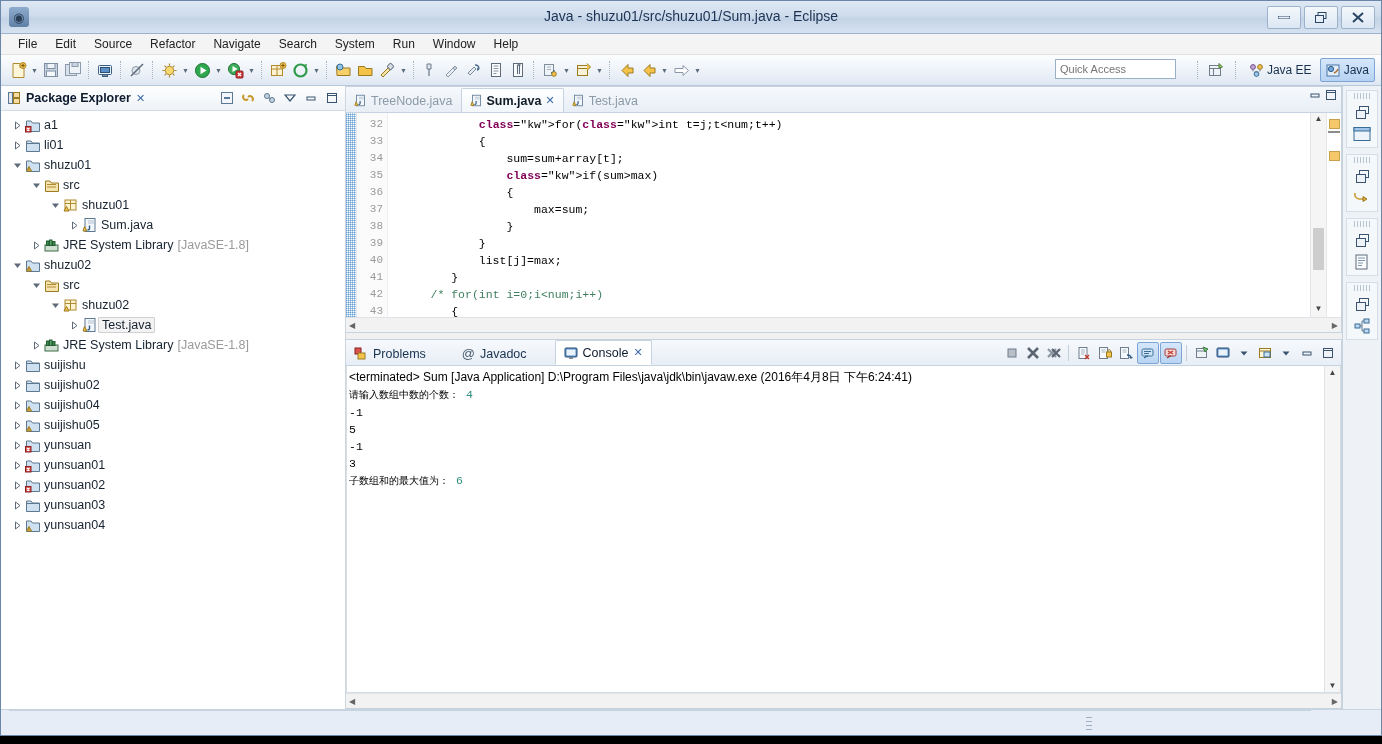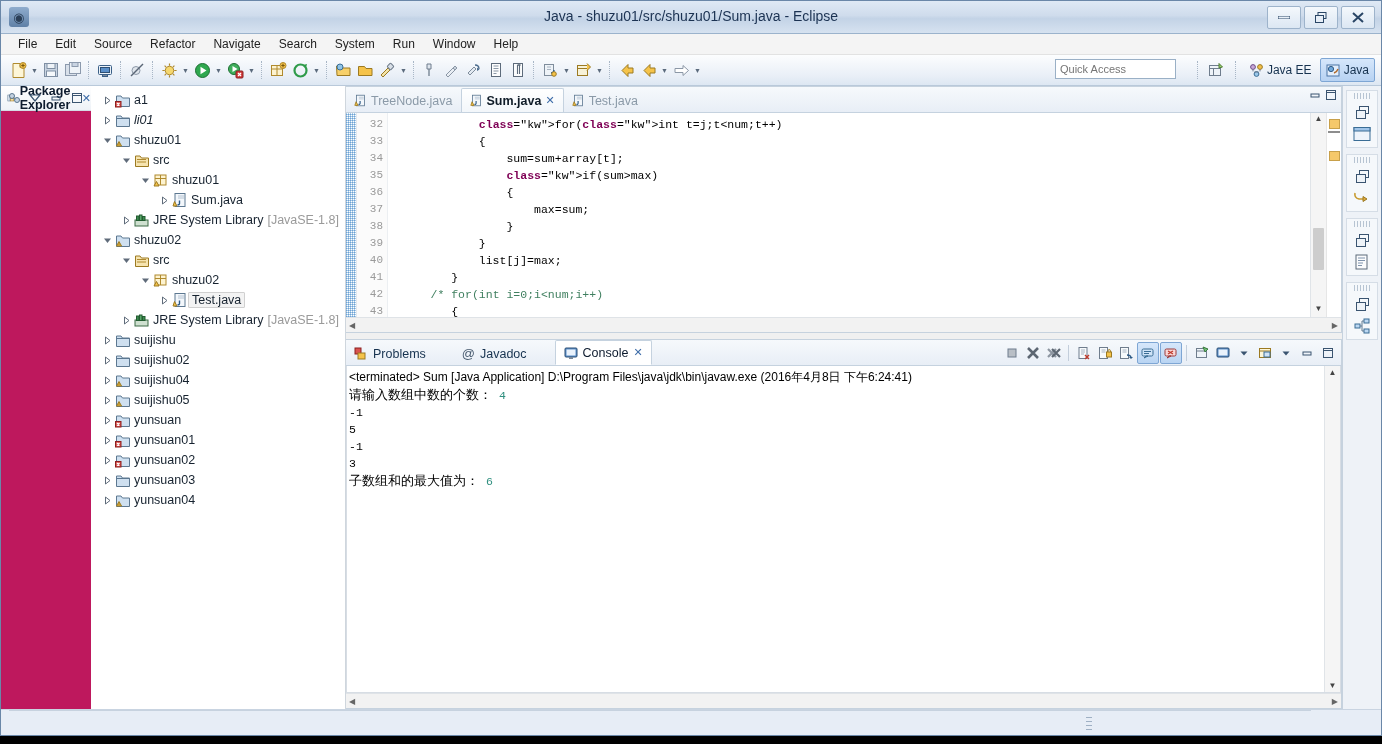--- a/index.html
+++ b/index.html
@@ -74,21 +74,21 @@
     font-size:12px;color:#16324f;border-radius:2px;
   }
   .persp-btn.active{
     background:linear-gradient(to bottom,#d6e7fb,#b7d2f2);
     border:1px solid #7ea6d4;
   }
   .persp-sep{width:1px;height:18px;border-left:1px dotted #a8b6c6;margin:0 4px;}
 
   
   .work{flex:1 1 auto;display:flex;min-height:0;background:#f0f0f0;}
-  .leftcol{width:344px;flex:0 0 344px;display:flex;background:#be185d;
+  .leftcol{width:344px;flex:0 0 344px;display:flex;flex-direction:column;background:#c2410c;
            border-right:1px solid #cfd6dd;}
   .centercol{flex:1 1 auto;display:flex;flex-direction:column;min-width:0;background:#f0f0f0;}
   .rightbar{width:38px;flex:0 0 38px;background:#eef2f7;border-left:1px solid #c6d2de;
             display:flex;flex-direction:column;align-items:center;padding-top:4px;}
 
   
   .viewhdr{
     height:24px;flex:0 0 24px;display:flex;align-items:center;
     background:linear-gradient(to bottom,#ffffff,#eef2f7);
     border-bottom:1px solid #d4dce5;padding-left:6px;position:relative;
@@ -177,21 +177,21 @@
   .ctools{position:absolute;right:3px;top:2px;display:flex;align-items:center;gap:1px;}
   .ct{width:20px;height:20px;display:flex;align-items:center;justify-content:center;border-radius:2px;}
   .ct.on{background:linear-gradient(to bottom,#d6e7fb,#b9d4f2);border:1px solid #7ea6d4;}
   .ctsep{width:1px;height:16px;border-left:1px solid #c3cedb;margin:0 3px;}
 
   .cbody{flex:1 1 auto;background:#fff;border:1px solid #d7dde4;border-top:none;
          display:flex;min-height:0;}
   .ctext{flex:1 1 auto;padding:3px 0 0 2px;overflow:hidden;
          font-family:"Liberation Mono",monospace;font-size:11.5px;line-height:17px;color:#000;}
   .cline{white-space:pre;}
-  .cline .cjk{font-family:Liberation Serif, serif;font-size:13px;}
+  .cline .cjk{font-family:Liberation Mono, monospace;font-size:10px;}
   .cval{color:#2f8f7f;}
   .cvscroll{width:15px;flex:0 0 15px;background:#f5f5f5;border-left:1px solid #e0e4e8;
             display:flex;flex-direction:column;align-items:center;justify-content:space-between;
             font-size:8px;color:#444;padding:2px 0;}
   .chscroll{height:14px;flex:0 0 14px;background:#f2f2f2;border-top:1px solid #dfe3e7;
             display:flex;align-items:center;justify-content:space-between;padding:0 3px;
             font-size:8px;color:#666;}
 
   
   .rbgroup{width:30px;margin-bottom:6px;border:1px solid #d5dde6;background:#f5f8fb;
@@ -550,21 +550,21 @@
             </span>
             <span class="ticon">
               <svg width="16" height="16" viewBox="0 0 16 16">
                 <path d="M1.5 4h4.5l1.5 2h7v8.5h-13z" fill="#cfe0f0" stroke="#5d7891"></path>
                 <rect x="0.5" y="9.5" width="5.5" height="5.5" fill="#d9534f" stroke="#8b2020"></rect>
                 <path d="M2 11l2.5 2.5M4.5 11L2 13.5" stroke="#fff" stroke-width="1.2"></path>
               </svg>
             </span>
             <span class="tlabel">a1</span>
           </div>
-          <div class="trow" style="padding-left: 10px; font-style: italic;">
+          <div class="trow" style="padding-left: 10px;">
             <span class="tw">
               <svg width="9" height="9" viewBox="0 0 9 9">
                 <path d="M2.5 1 L2.5 8 L7 4.5 Z" fill="none" stroke="#5f6b7a"></path>
               </svg>
             </span>
             <span class="ticon">
               <svg width="16" height="16" viewBox="0 0 16 16">
                 <path d="M1.5 4h4.5l1.5 2h7v8.5h-13z" fill="#cfe0f0" stroke="#5d7891"></path>
                 <path d="M1.5 6.5h12.5" stroke="#5d7891"></path>
               </svg>

